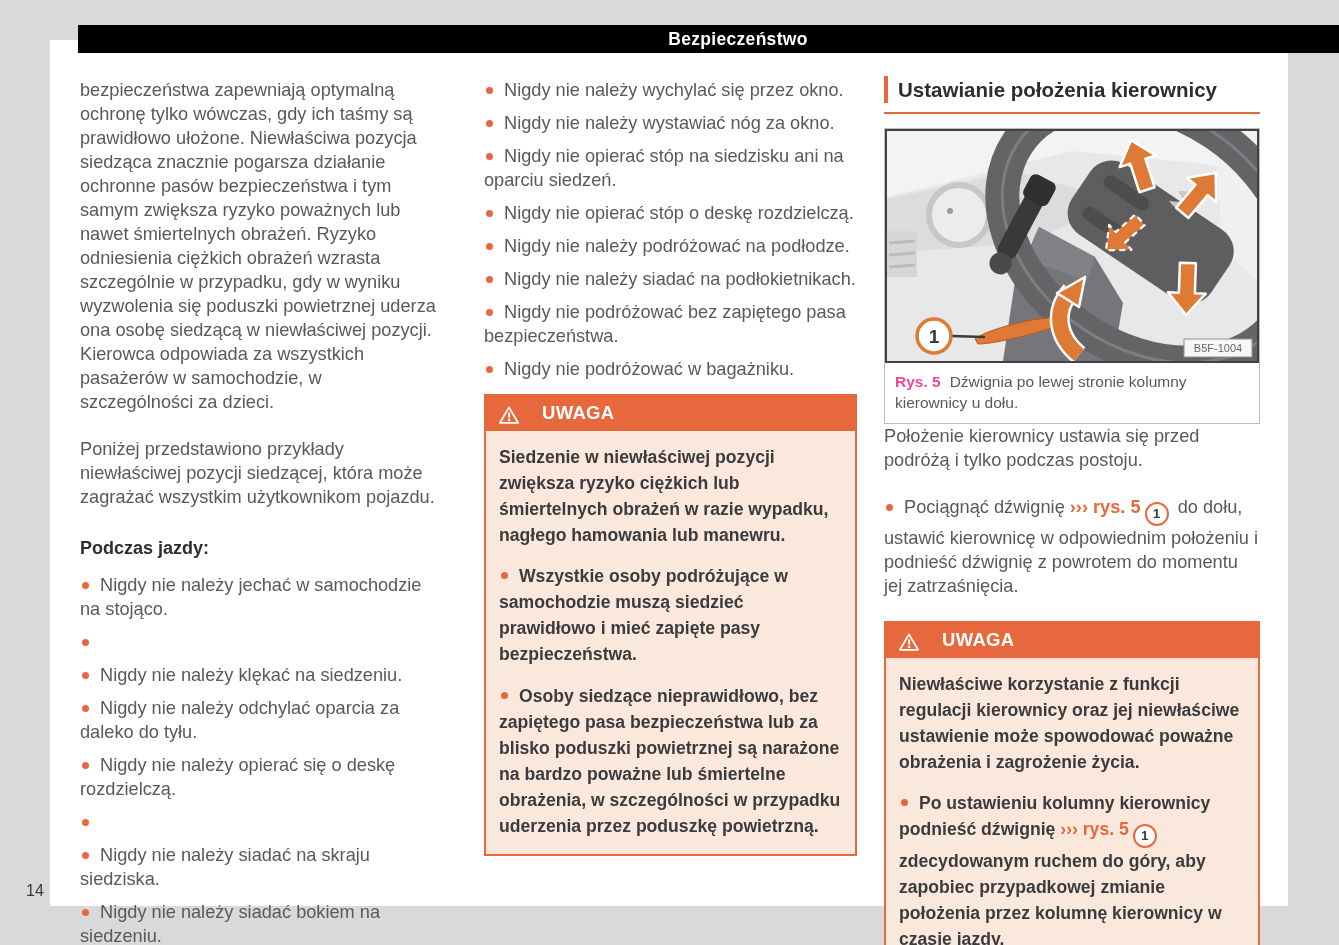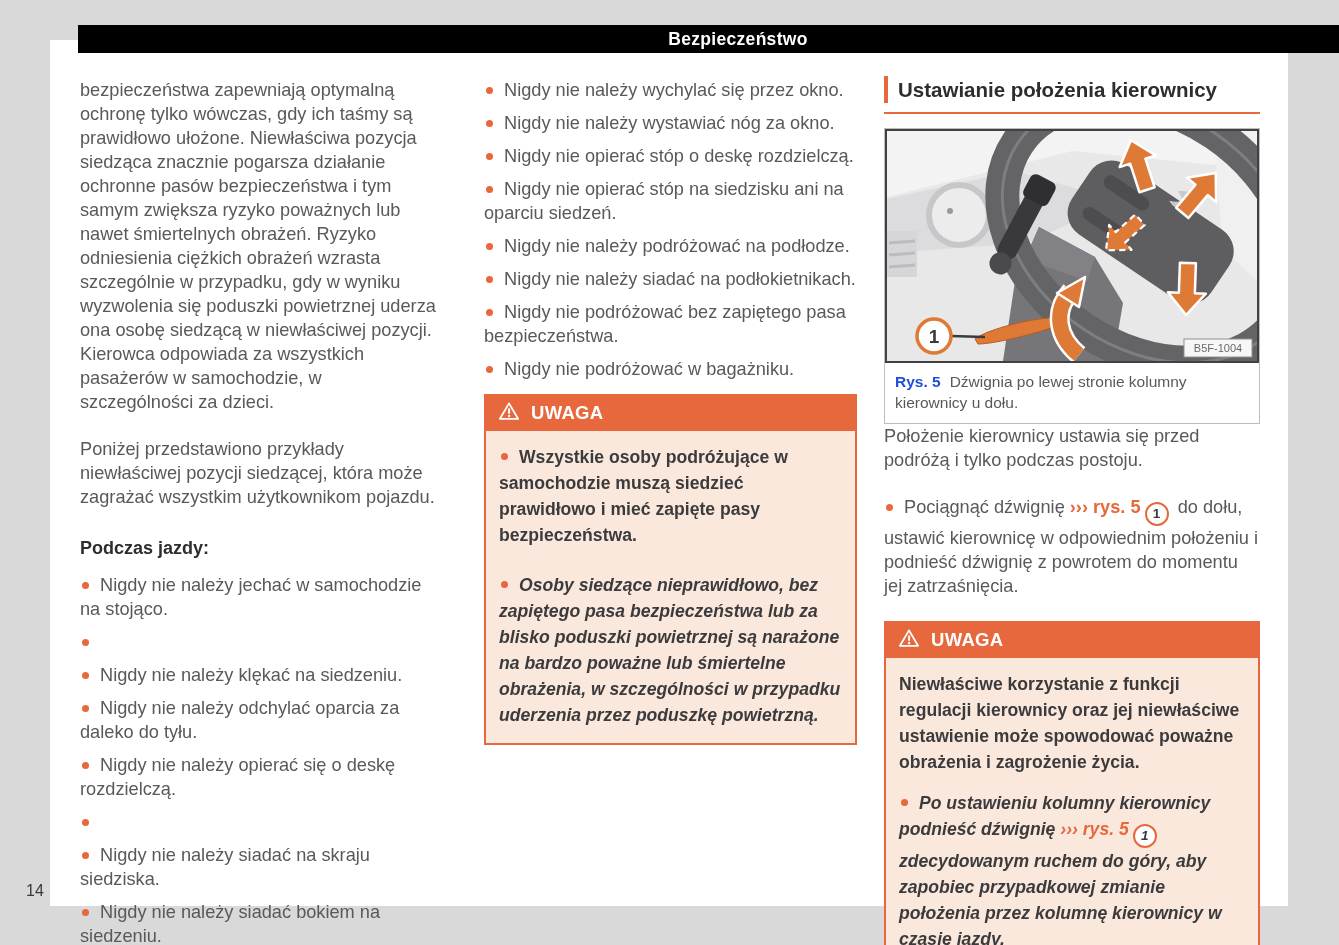--- a/index.html
+++ b/index.html
@@ -22,35 +22,35 @@
   p.body{margin:0 0 23px 0;}
   h3.sub{margin:27px 0 13px 0;font-size:18px;line-height:24px;color:#2d2d2f;}
   ul.blist{list-style:none;margin:0;padding:0;}
   ul.blist li{margin:0 0 9px 0;}
   .dot{
     display:inline-block;width:7px;height:7px;border-radius:50%;
     background:#E7683C;margin:0 11px 2px 2px;vertical-align:middle;
   }
   
   .warn-box{border:2px solid #E7683C;background:#FAE8DC;}
-  .warn-head{background:#E7683C;display:flex;align-items:flex-start;gap:11px;padding:5px 12px 6px;}
+  .warn-head{background:#E7683C;display:flex;align-items:flex-end;gap:22px;padding:5px 12px 6px;}
   .warn-title{color:#fff;font-weight:bold;font-size:18.5px;letter-spacing:.3px;}
   .warn-body{padding:13px 13px 15px 13px;font-weight:bold;color:#3b3b3d;font-size:17.6px;line-height:26px;}
   .warn-body p{margin:0 0 15px 0;}
-  .warn-body ul.blist li{margin-bottom:24px;}
-  .warn-body ul.blist li:last-child{margin-bottom:0;font-style:italic;}
+  .warn-body ul.blist li{margin-bottom:16px;}
+  .warn-body ul.blist li:last-child{margin-bottom:0;}
   .warn-body .dot{margin-bottom:3px;}
   
   .sec-h{border-left:4px solid #E7683C;padding:1px 0 1px 10px;margin:0;
          font-size:20.5px;line-height:25px;font-weight:bold;color:#2d2d2f;}
   .sec-rule{height:2px;background:#E7683C;margin-top:9px;}
   figure.fig{margin:14px 0 0 0;border:1px solid #bdbdbf;padding:0;background:#fff;}
   .fig-img{display:block;border:2px solid #414144;}
   figcaption{padding:8px 10px 10px 10px;font-size:15.5px;line-height:21px;color:#59595c;}
-  .cap-label{color:#1d4ed8;font-weight:bold;margin-right:9px;}
+  .cap-label{color:#ec4899;font-weight:bold;margin-right:9px;}
   .lead{margin:22px 0 19px 0;}
   .xref{color:#E7683C;font-weight:bold;}
   .callout{
     display:inline-block;width:20px;height:20px;border:2px solid #E7683C;border-radius:50%;
     text-align:center;line-height:20px;font-size:13.5px;font-weight:bold;color:#3a3a3c;
     vertical-align:-5px;margin:0 4px 0 4px;background:#fff;
   }
   .col3 .warn-box{margin-top:23px;}
   .col2 .warn-box{margin-top:13px;}
   .page-number{
@@ -79,38 +79,39 @@
     <li><span class="dot"></span></li>
     <li><span class="dot"></span><span>Nigdy nie należy siadać na skraju siedziska.</span></li>
     <li><span class="dot"></span><span>Nigdy nie należy siadać bokiem na siedzeniu.</span></li>
   </ul>
 </div>
 
 <div class="col col2">
   <ul class="blist">
     <li><span class="dot"></span><span>Nigdy nie należy wychylać się przez okno.</span></li>
     <li><span class="dot"></span><span>Nigdy nie należy wystawiać nóg za okno.</span></li>
+    <li><span class="dot"></span><span>Nigdy nie opierać stóp na siedzisku ani na oparciu siedzeń.</span></li>
     <li><span class="dot"></span><span>Nigdy nie opierać stóp o deskę rozdzielczą.</span></li>
-    <li><span class="dot"></span><span>Nigdy nie opierać stóp na siedzisku ani na oparciu siedzeń.</span></li>
     <li><span class="dot"></span><span>Nigdy nie należy podróżować na podłodze.</span></li>
     <li><span class="dot"></span><span>Nigdy nie należy siadać na podłokietnikach.</span></li>
     <li><span class="dot"></span><span>Nigdy nie podróżować bez zapiętego pasa bezpieczeństwa.</span></li>
     <li><span class="dot"></span><span>Nigdy nie podróżować w bagażniku.</span></li>
   </ul>
 
   <div class="warn-box">
     <div class="warn-head">
       <svg width="22" height="20" viewBox="0 0 24 22">
         <path d="M12 2.6 L22 19.6 H2 Z" fill="none" stroke="#ffffff" stroke-width="2" stroke-linejoin="round"></path>
         <rect x="11" y="8.2" width="2.2" height="5.8" fill="#ffffff"></rect>
         <circle cx="12.1" cy="16.6" r="1.35" fill="#ffffff"></circle>
       </svg>
       <span class="warn-title">UWAGA</span>
     </div>
     <div class="warn-body">
+      <p>Siedzenie w niewłaściwej pozycji zwiększa ryzyko ciężkich lub śmiertelnych obrażeń w razie wypadku, nagłego hamowania lub manewru.</p>
       <ul class="blist">
         <li><span class="dot"></span><span>Wszystkie osoby podróżujące w samochodzie muszą siedzieć prawidłowo i mieć zapięte pasy bezpieczeństwa.</span></li>
         <li><span class="dot"></span><span>Osoby siedzące nieprawidłowo, bez zapiętego pasa bezpieczeństwa lub za blisko poduszki powietrznej są narażone na bardzo poważne lub śmiertelne obrażenia, w szczególności w przypadku uderzenia przez poduszkę powietrzną.</span></li>
       </ul>
     </div>
   </div>
 </div>
 
 <div class="col col3">
   <h2 class="sec-h">Ustawianie położenia kierownicy</h2>

